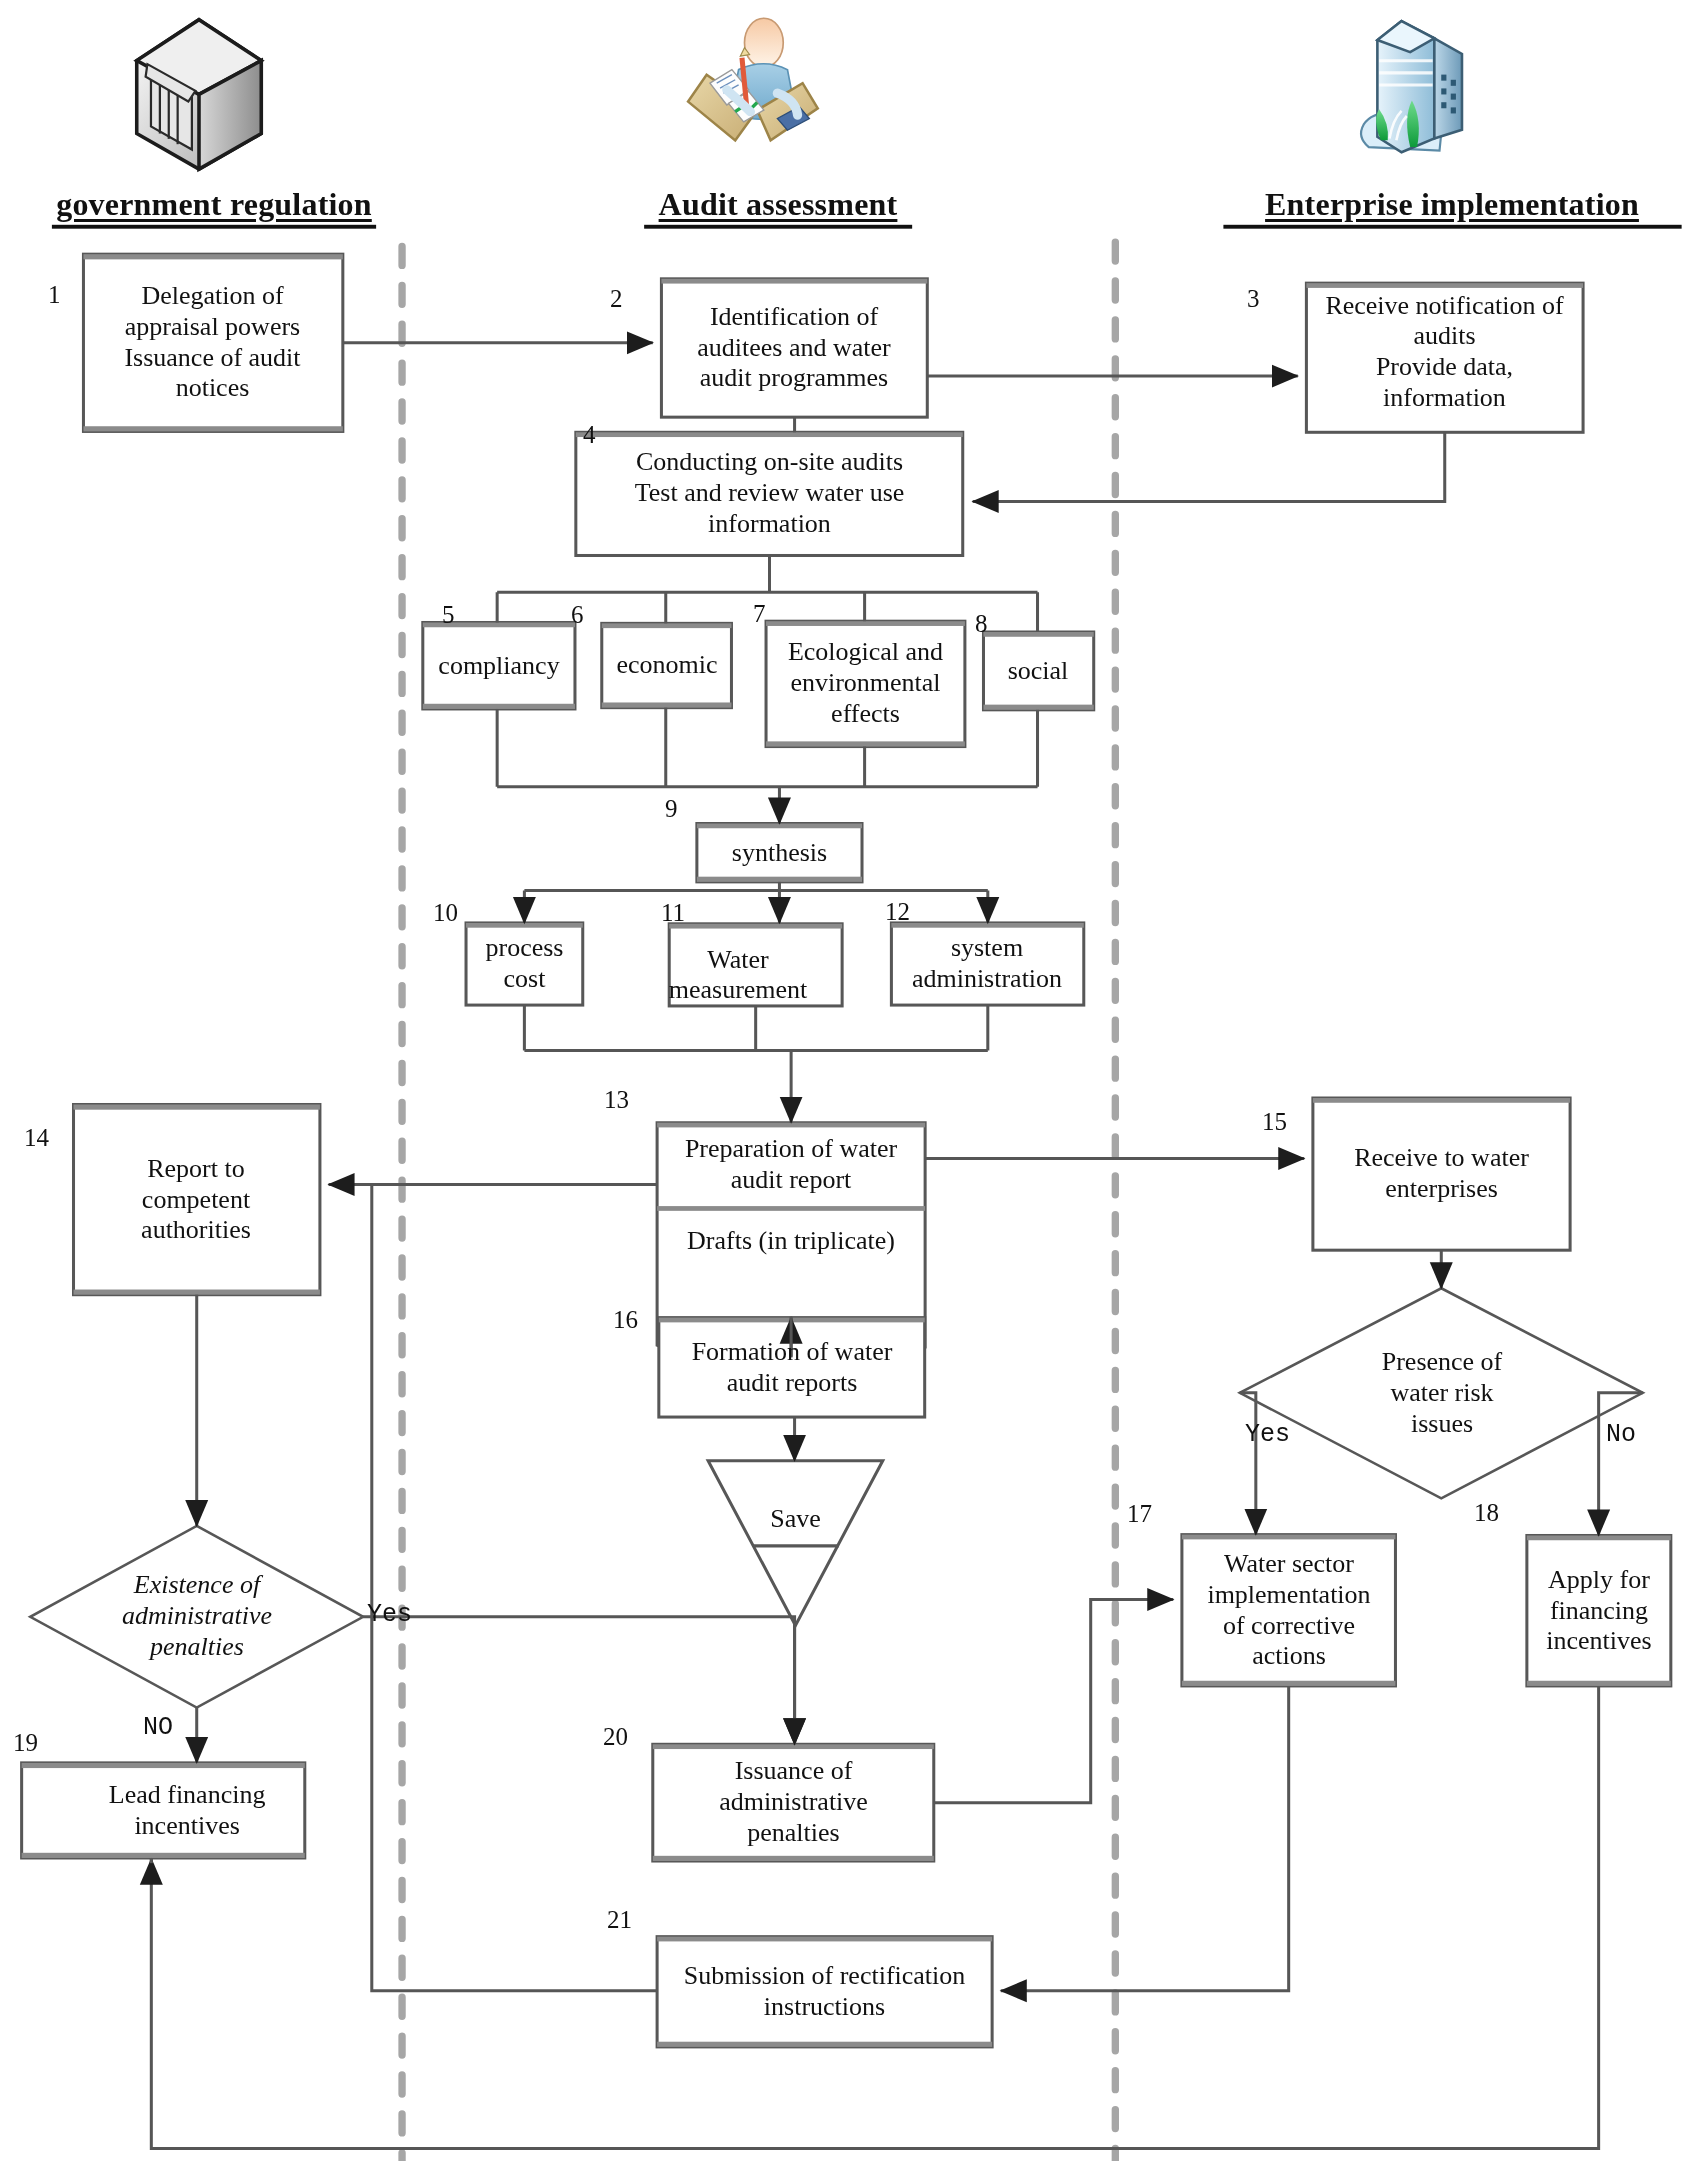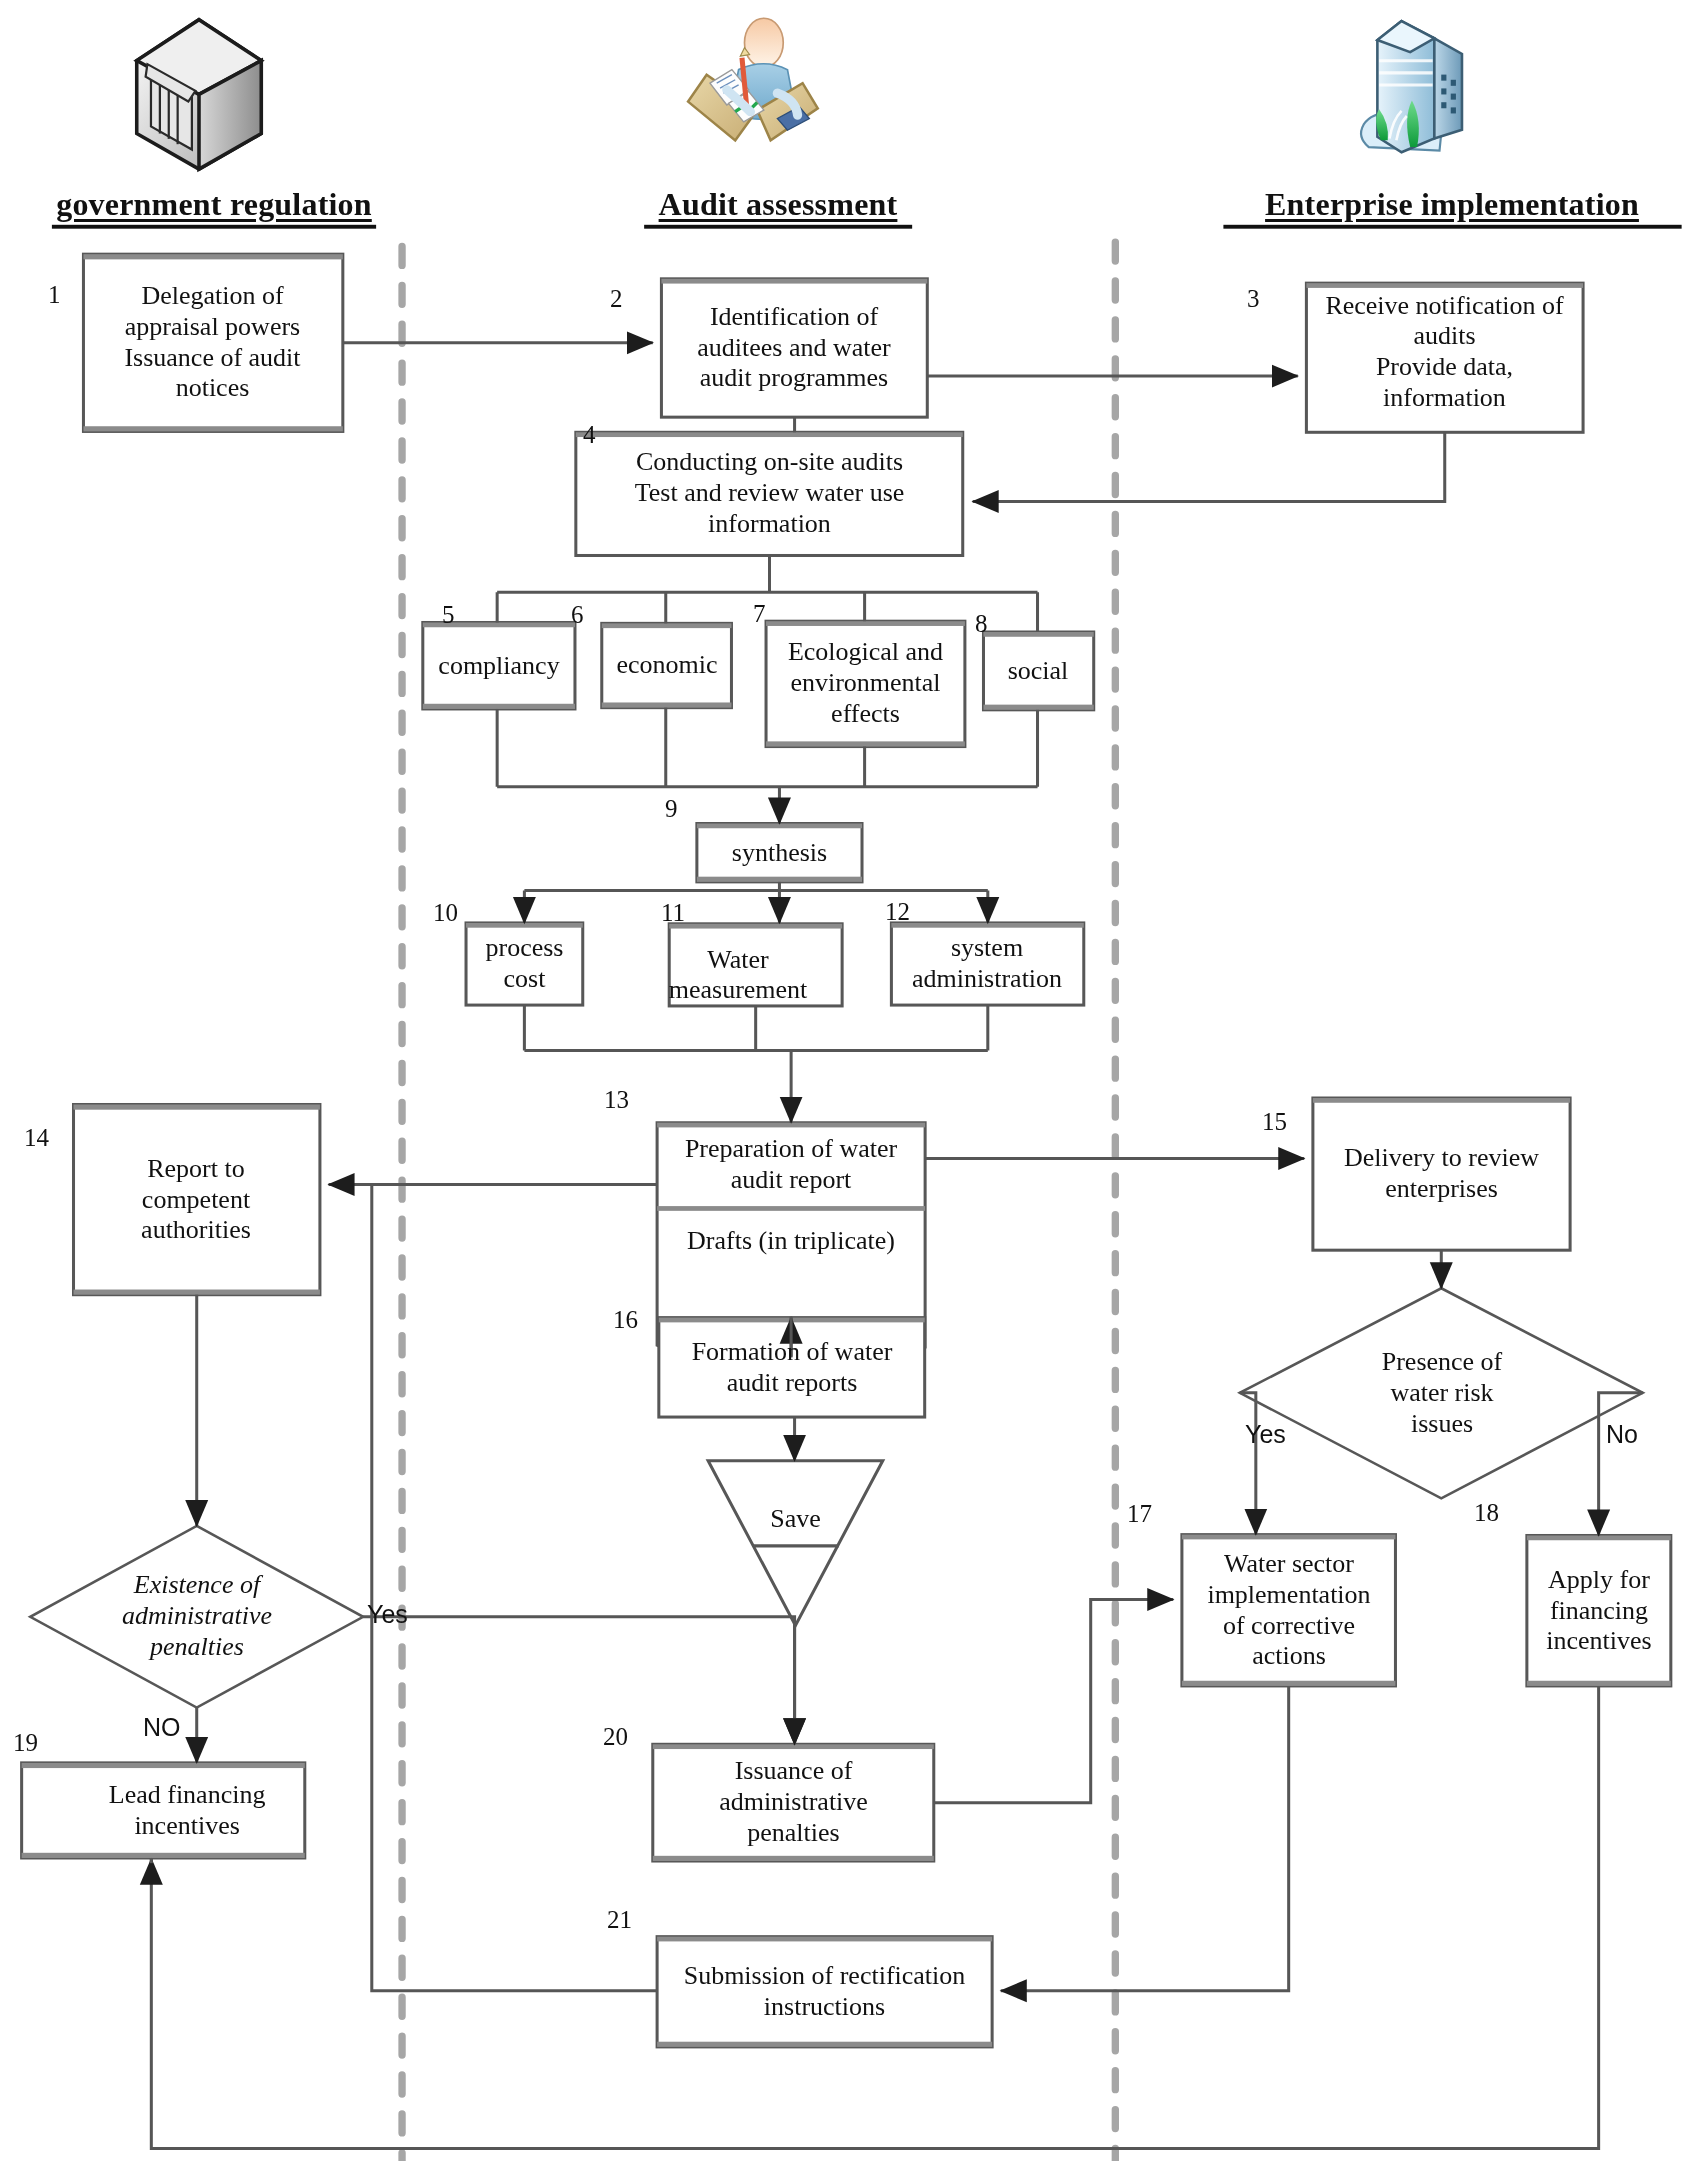--- a/index.html
+++ b/index.html
@@ -10,21 +10,21 @@
   .lane-title{position:absolute;font-family:"Liberation Serif",serif;font-weight:bold;
     font-size:32px;color:#111;text-decoration:underline;text-underline-offset:4.3px;
     white-space:nowrap;text-align:center;letter-spacing:0.2px;}
 
   .node-label{position:absolute;display:flex;align-items:center;justify-content:center;
     text-align:center;font-family:"Liberation Serif",serif;font-size:26px;line-height:1.18;
     color:#111;pointer-events:none;}
   .node-label span{display:block;padding:0 4.3px;}
 
   .num{position:absolute;font-family:"Liberation Serif",serif;font-size:25px;color:#111;}
-  .edge-label{position:absolute;font-family:Liberation Sans, sans-serif;font-size:25px;color:#111;}
+  .edge-label{position:absolute;font-family:Liberation Mono, monospace;font-size:25px;color:#111;}
 
   .icon{position:absolute;}
 </style>
 </head>
 <body>
 
 <div id="stage">
 
   <svg id="canvas" viewBox="0 0 3944 5147">
     <defs>
@@ -422,21 +422,21 @@
   <div class="node-label" style="left:73px;top:1105px;width:246px;height:190px;">
     <div>
       <span>Report to</span>
       <span>competent</span>
       <span>authorities</span>
     </div>
   </div>
 
   <div class="node-label" style="left:1313px;top:1098px;width:257px;height:152px;">
     <div>
-      <span>Delivery to review</span>
+      <span>Receive to water</span>
       <span>enterprises</span>
     </div>
   </div>
 
   <div class="node-label" style="left:659px;top:1318px;width:266px;height:99px;">
     <div>
       <span>Formation of water</span>
       <span>audit reports</span>
     </div>
   </div>

